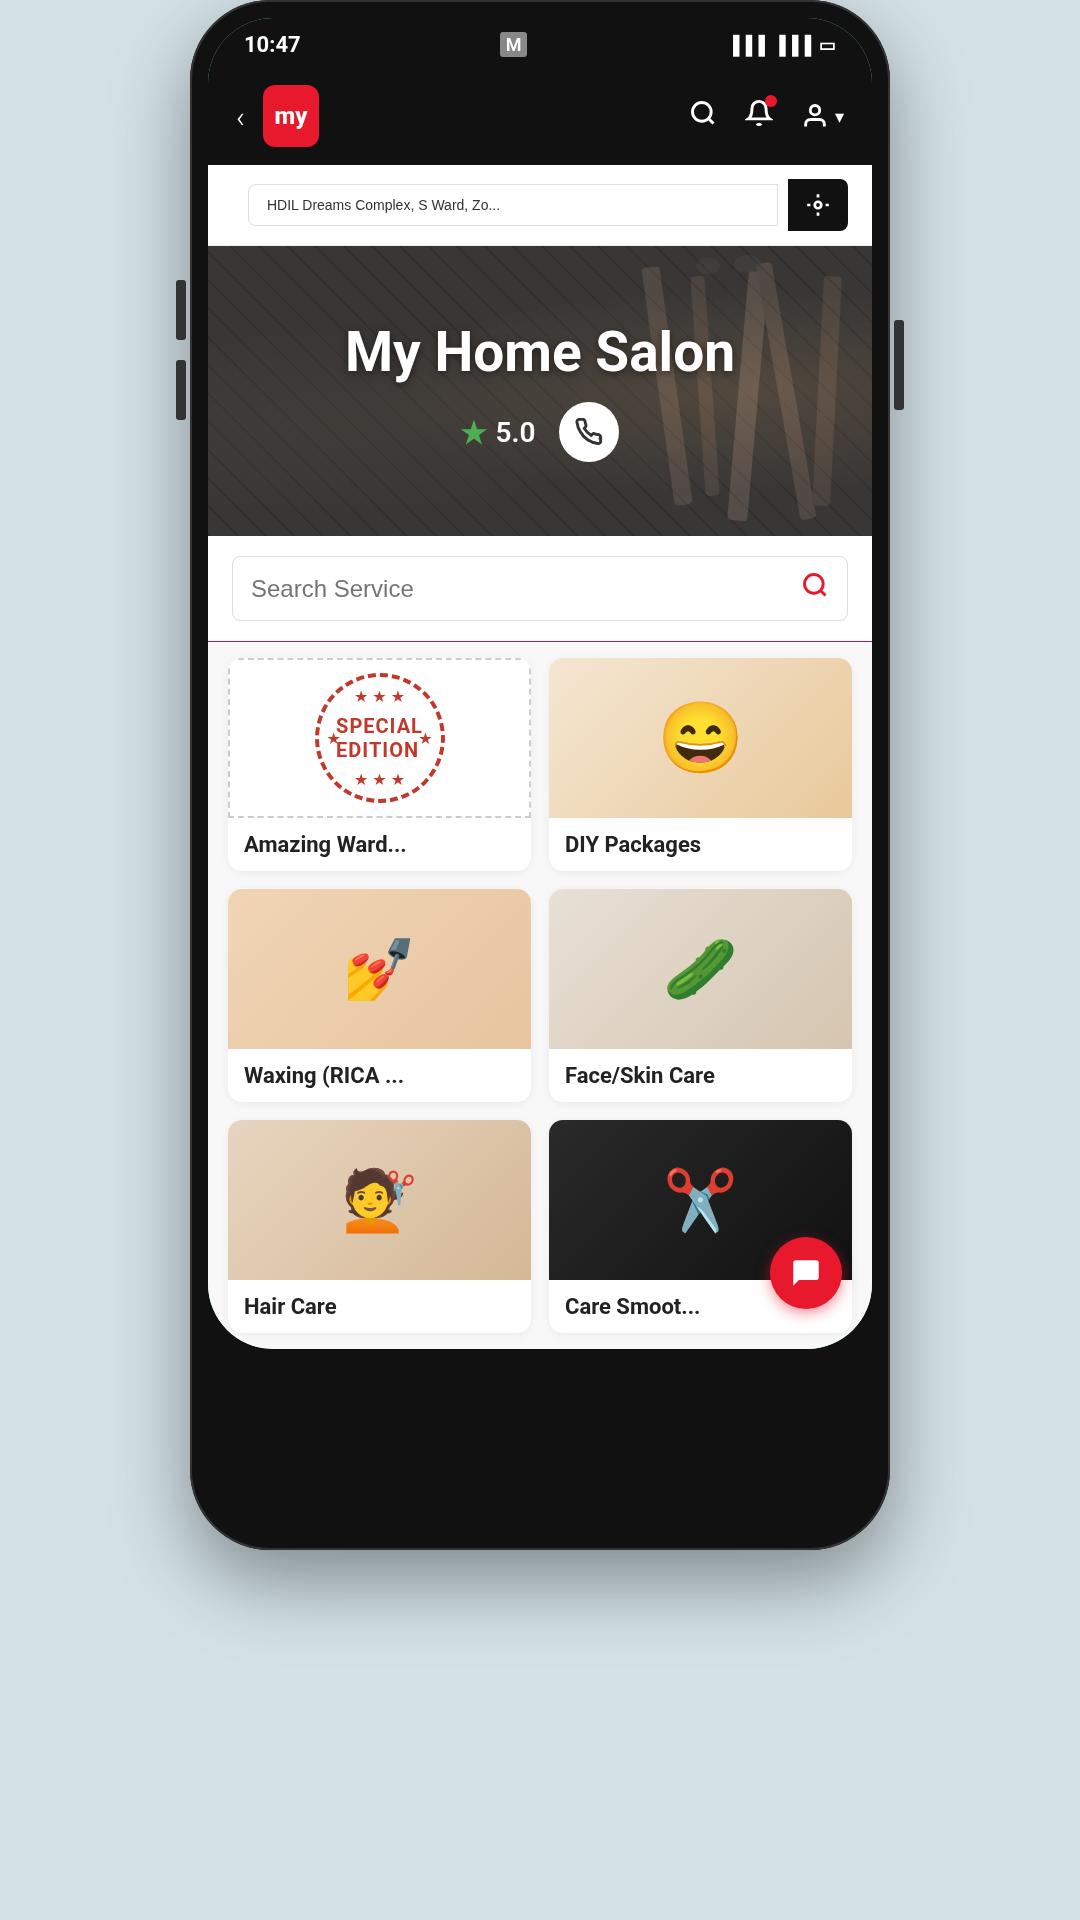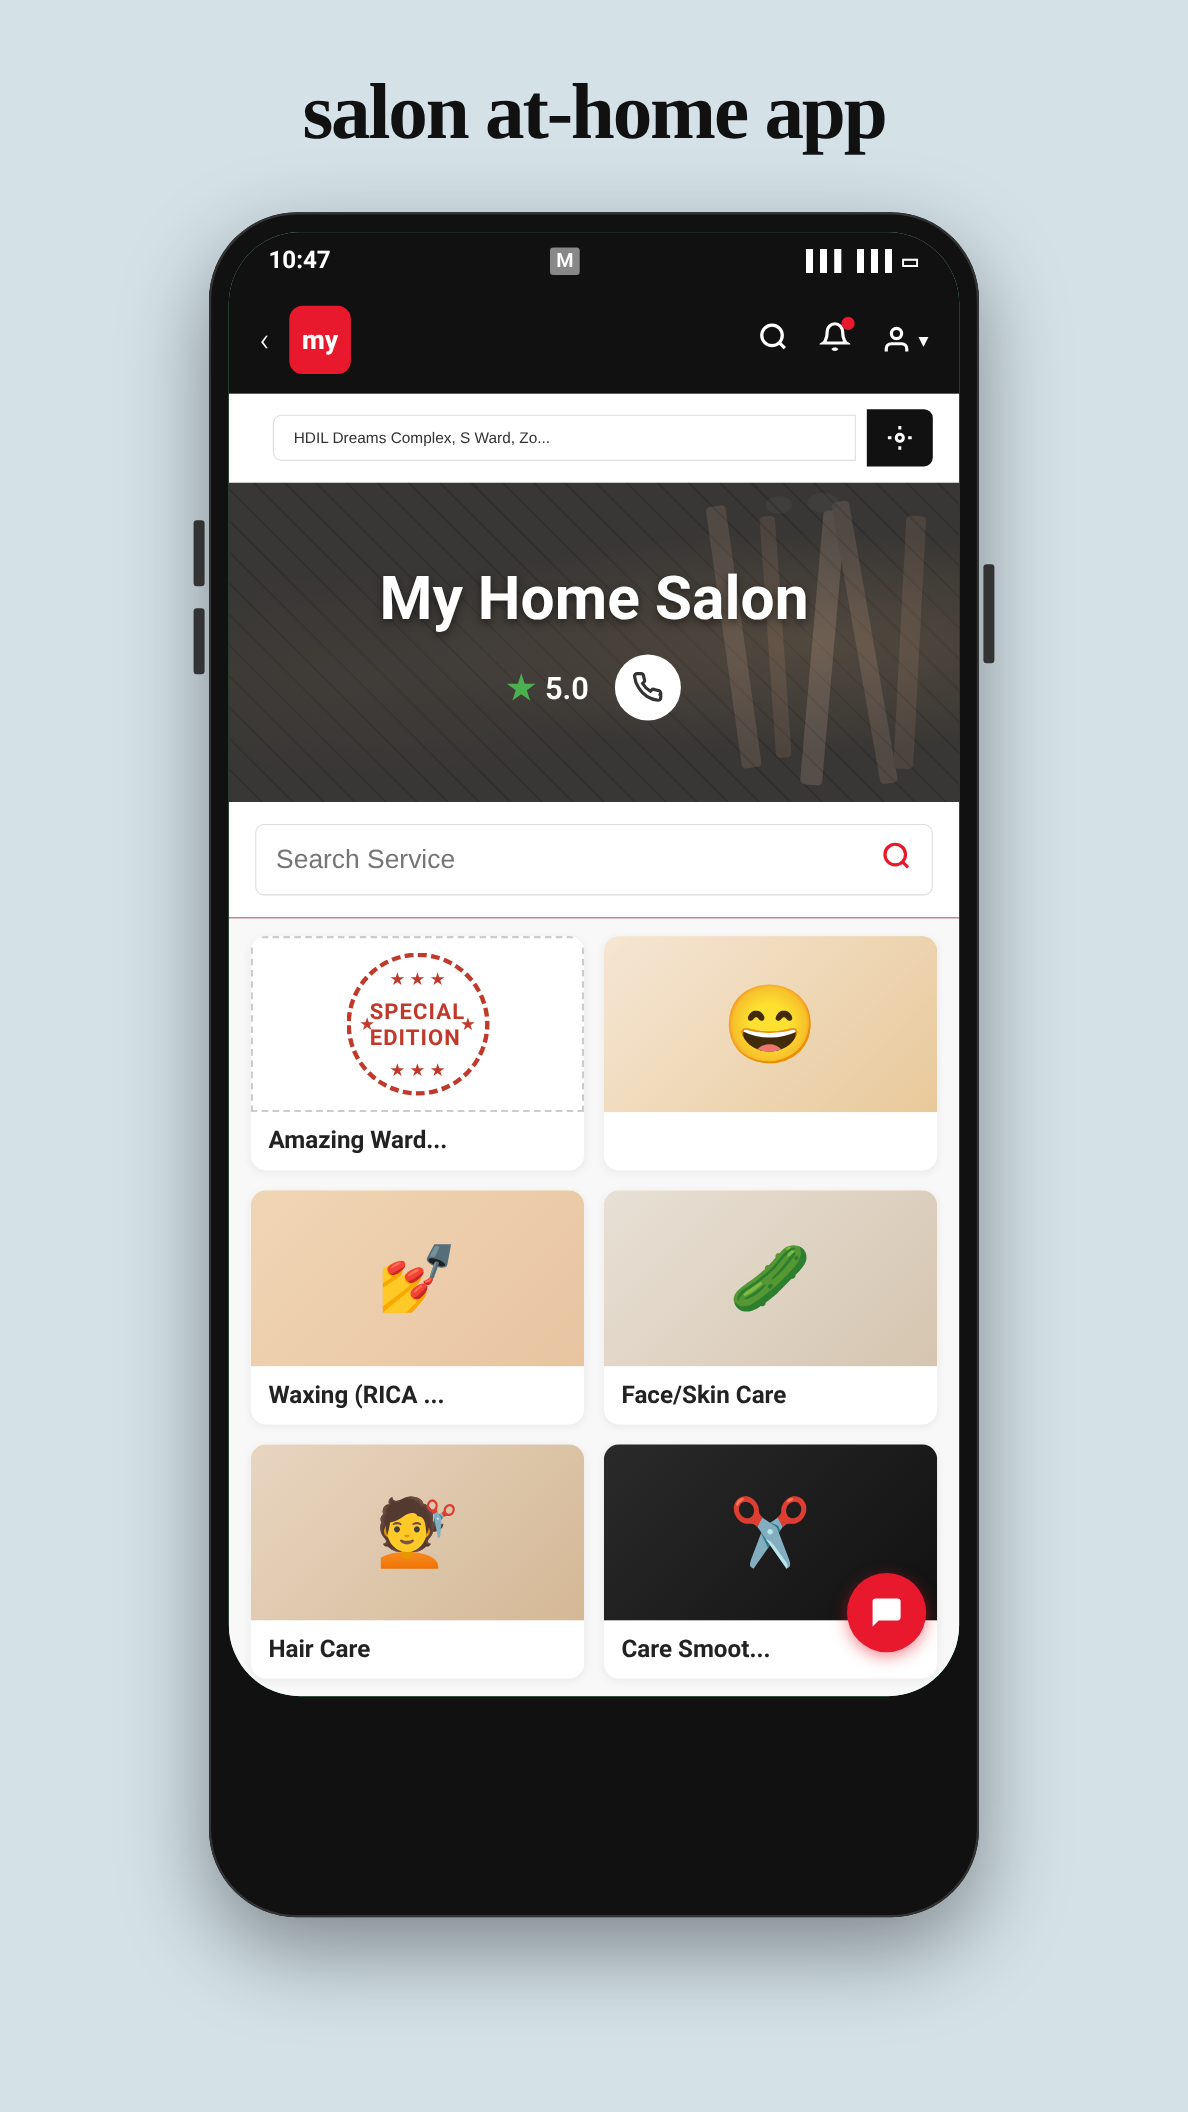--- a/index.html
+++ b/index.html
@@ -405,21 +405,20 @@
     }
     .vol-up { left: -14px; top: 280px; width: 10px; height: 60px; }
     .vol-down { left: -14px; top: 360px; width: 10px; height: 60px; }
     .power { right: -14px; top: 320px; width: 10px; height: 90px; }
   </style>
 </head>
 <body>
 
 <div class="page-wrapper">
 
-  <h1 class="app-title">salon at-home app</h1>
 
   <div class="phone-frame">
 
     <div class="phone-side-button vol-up"></div>
     <div class="phone-side-button vol-down"></div>
     <div class="phone-side-button power"></div>
 
     <div class="phone-screen">
       <div class="notch"></div>
 
@@ -519,20 +518,21 @@
               <span class="stamp-stars bottom">★ ★ ★</span>
               <span class="stamp-stars left">★</span>
               <span class="stamp-stars right">★</span>
             </div>
           </div>
           <div class="service-card-label">Amazing Ward...</div>
         </div>
 
         <div class="service-card">
           <div class="service-card-image img-diy"></div>
+          <div class="service-card-label">DIY Packages</div>
         </div>
 
         <div class="service-card">
           <div class="service-card-image img-waxing"></div>
           <div class="service-card-label">Waxing (RICA ...</div>
         </div>
 
         <div class="service-card">
           <div class="service-card-image img-skin-care"></div>
           <div class="service-card-label">Face/Skin Care</div>

